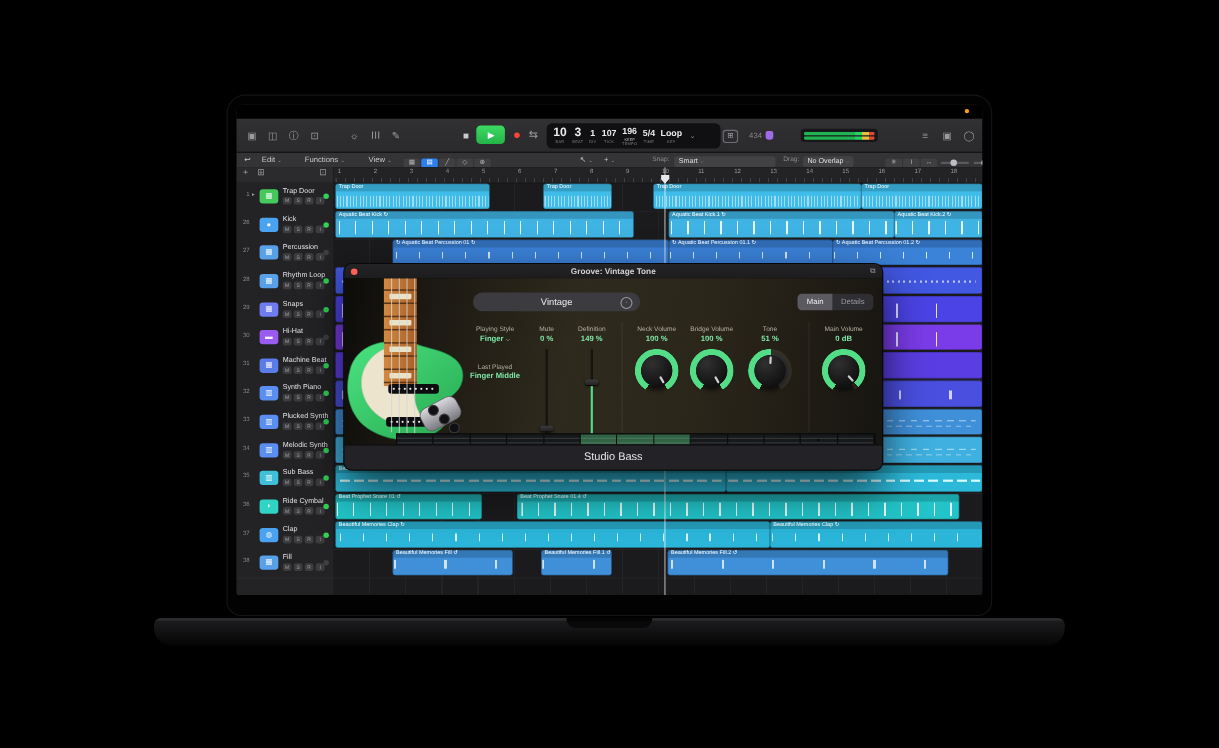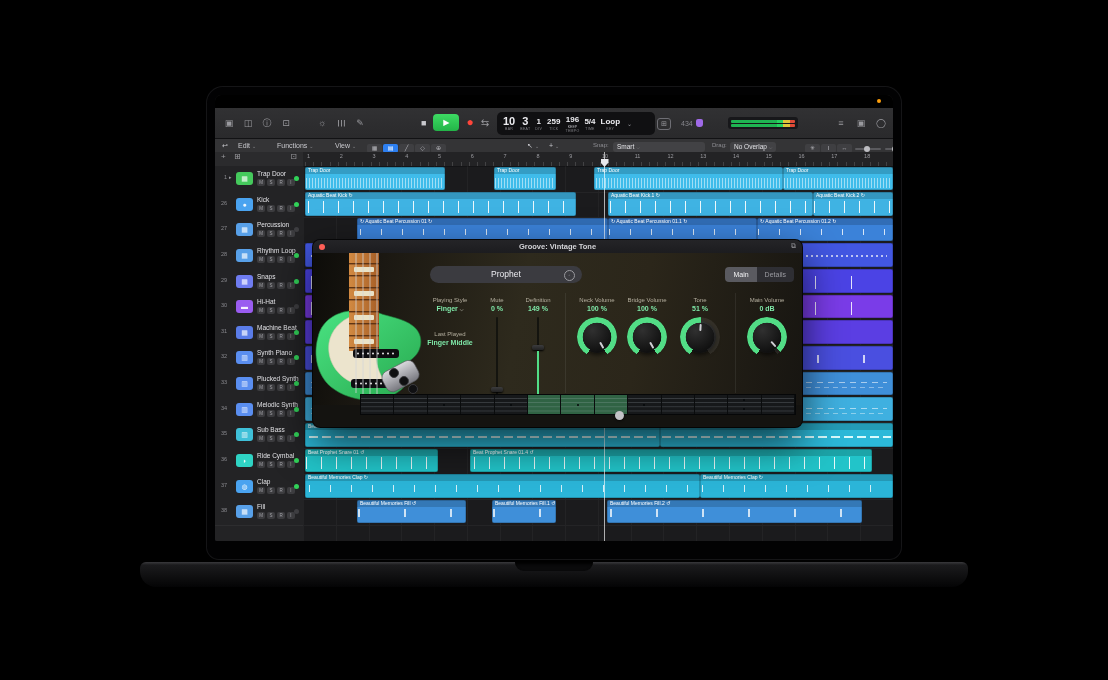--- a/index.html
+++ b/index.html
@@ -194,21 +194,21 @@
             </div>
           <div class="lcd-col">
               <span class="lcd-big">3</span>
               <span class="lcd-lab">BEAT</span>
             </div>
           <div class="lcd-col">
               <span class="lcd-mid">1</span>
               <span class="lcd-lab">DIV</span>
             </div>
           <div class="lcd-col">
-              <span class="lcd-mid">259</span>
+              <span class="lcd-mid">107</span>
               <span class="lcd-lab">TICK</span>
             </div>
           <div class="lcd-col">
               <span class="lcd-mid">196</span>
               <span class="lcd-keep">KEEP</span>
               <span class="lcd-lab">TEMPO</span>
             </div>
           <div class="lcd-col">
               <span class="lcd-mid">5/4</span>
               <span class="lcd-lab">TIME</span>
@@ -642,21 +642,21 @@
               <circle cx="100" cy="136" r="4.5" fill="#101012" stroke="#3a3a3e"></circle>
             <g stroke="#d4d6da" stroke-width=".9" opacity=".85">
                 <line x1="43" y1="0" x2="43" y2="140"></line>
                 <line x1="50" y1="0" x2="50" y2="142"></line>
                 <line x1="57" y1="0" x2="57" y2="144"></line>
                 <line x1="64" y1="0" x2="64" y2="146"></line>
               </g>
           </svg>
 
           <div id="preset">
-            <span>Prophet</span>
+            <span>Vintage</span>
             <span class="pico">◦</span>
           </div>
           <div id="ptabs">
             <span class="tab on">Main</span>
             <span class="tab off">Details</span>
           </div>
 
           <div class="pcol" style="left:137px">
             <div class="plab">Playing Style</div>
             <div class="pval val-green" style="color: rgb(127, 232, 168);"><span>Finger</span> <span style="color:#9a9a8f;font-size:5px">⌵</span></div>
@@ -751,20 +751,23 @@
               </div>
               <div class="cell"></div>
               <div class="cell"></div>
               <div class="cell">
                 <span class="fd t"></span>
                 <span class="fd b"></span>
               </div>
               <div class="cell"></div>
               <span class="ind"></span>
             </div>
+        </div>
+        <div id="pfoot">
+          <span>Studio Bass</span>
         </div>
       </div>
 
     </div>
   </div>
   <div id="base">
       <div class="notch"></div>
     </div>
 </div>
 

